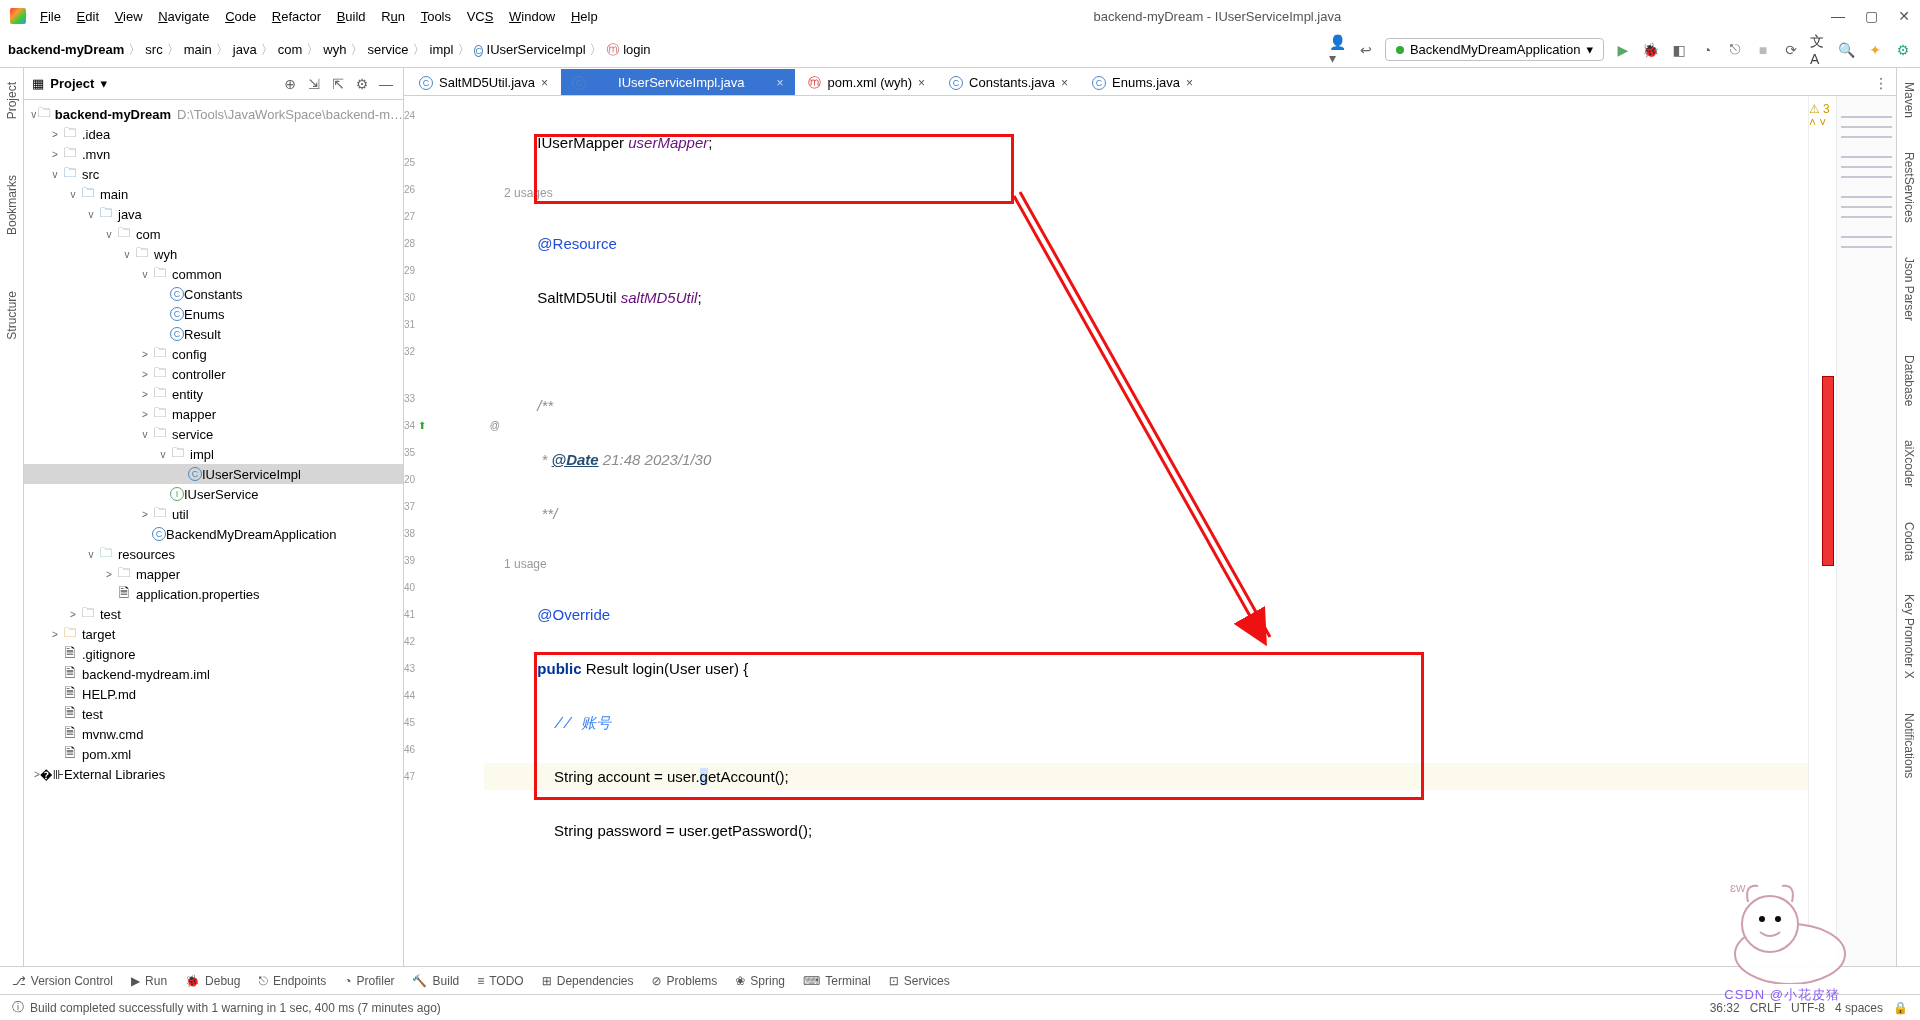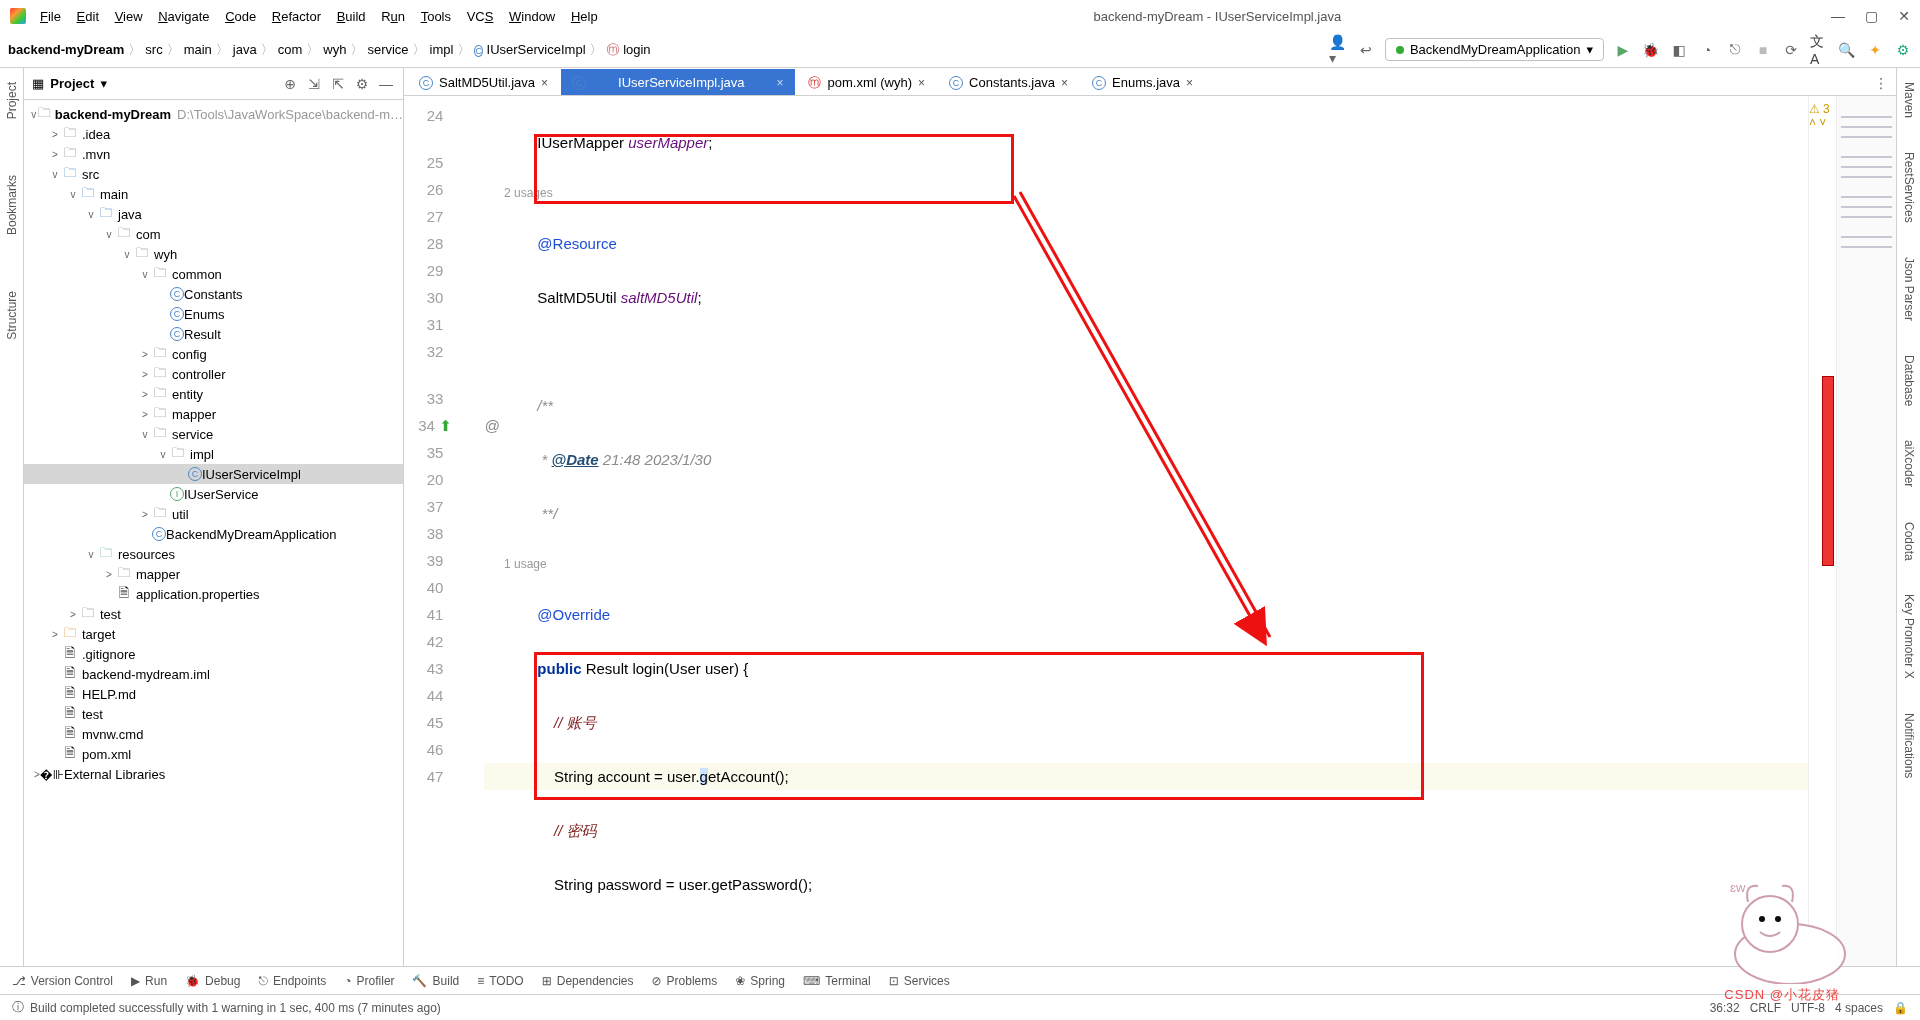--- a/index.html
+++ b/index.html
@@ -45,48 +45,48 @@
   .trow.sel { background:#d6d6d6;}
   .dim { color:#999; margin-left:6px;}
   
   .editor { flex:1; display:flex; flex-direction:column; min-width:0;}
   .tabs { height:28px; display:flex; align-items:flex-end; border-bottom:1px solid #d0d0d0; padding-left:4px; gap:2px; position:relative;}
   .tab { height:26px; display:flex; align-items:center; padding:0 10px; gap:6px; border:1px solid transparent; border-bottom:none; font-size:13px;}
   .tab.active { background:#3874d1; color:#fff;gap:32px;}
   .tab .x { font-size:12px; opacity:.7;}
   .tab .tico { width:14px;height:14px;display:inline-flex;align-items:center;justify-content:center;}
   .editbody { flex:1; display:flex; min-height:0; position:relative;}
-  .gutter { width:80px; text-align:center; padding:6px 18px 0 0; font-family:"JetBrains Mono",Consolas,monospace; font-size:15px; color:#a0a0a0; line-height:27px; position:relative;}
+  .gutter { width:80px; text-align:left; padding:6px 18px 0 0; font-family:"JetBrains Mono",Consolas,monospace; font-size:10px; color:#a0a0a0; line-height:27px; position:relative;}
   .gnum { height:27px; position:relative;}
   .code { flex:1; font-family:"JetBrains Mono",Consolas,monospace; font-size:15px; line-height:27px; padding:6px 0 0 0; position:relative; white-space:pre;}
   .cl { height:27px; padding-left:20px;}
   .cl.hl { background:#fcfaed;}
   .kw { color:#003399; font-weight:bold;}
   .ann { color:#1d4ed8;}
-  .cmt { color:#7f1d1d; font-style:italic;}
+  .cmt { color:#3b82f6; font-style:italic;font-family:Liberation Mono, monospace;}
   .doc { color:#8c8c8c; font-style:italic;}
   .doctag { color:#254d73; font-style:italic; font-weight:bold; text-decoration:underline;}
   .fld { color:#660e7a; font-style:italic;}
   .mth { color:#000;}
   .usages { color:#999; font-size:12px; font-style:normal; padding-left:20px; height:20px; line-height:20px;}
   .redbox1 { position:absolute; border:3px solid #e11; pointer-events:none;}
   .arrow-svg { position:absolute; pointer-events:none;}
   .rgutter { width:28px; border-left:1px solid #eee; position:relative; background:#fff;}
   .rg-warn { position:absolute; top:6px; right:6px; font-size:12px; color:#c90;}
   .rg-strip { position:absolute; right:2px; top:280px; width:12px; height:190px; background:#e33; border:1px solid #a00;}
   .minimap { width:60px; background:#fafafa; border-left:1px solid #eee; position:relative; overflow:hidden;}
   .minimap .mm { position:absolute; left:4px; right:4px; height:2px; background:#c7c7d4;}
   .rightgutter { width:24px; border-left:1px solid #d0d0d0; display:flex; flex-direction:column; align-items:center; padding-top:6px; gap:18px;}
   
   .bottombar { height:28px; border-top:1px solid #d0d0d0; display:flex; align-items:center; gap:18px; padding:0 12px; font-size:12px; color:#555;}
   .bottombar .bi { display:flex; align-items:center; gap:5px;}
   .statusbar { height:26px; border-top:1px solid #d0d0d0; display:flex; align-items:center; padding:0 12px; font-size:12px; color:#555;}
   .statusbar .sp { flex:1;}
   .creature { position:absolute; right:60px; bottom:36px; width:160px; height:120px; opacity:.95; z-index:9;}
-  .watermark { position:absolute; right:80px; bottom:16px; color:#ef4444; font-size:13px; z-index:8; letter-spacing:1px;}
+  .watermark { position:absolute; right:80px; bottom:16px; color:#8b5cf6; font-size:13px; z-index:8; letter-spacing:1px;}
 </style>
 </head>
 <body>
 
 <div class="root">
 
   <div class="titlebar">
     <div class="logo"></div>
     <div class="menubar">
       <span><u>F</u>ile</span>
@@ -421,21 +421,20 @@
 <div class="cl">        <span>SaltMD5Util </span><span class="fld">saltMD5Util</span>;</div>
 <div class="cl"> </div>
 <div class="cl">        <span class="doc">/**</span></div>
 <div class="cl">        <span class="doc"> * </span><span class="doctag">@Date</span><span class="doc"> 21:48 2023/1/30</span></div>
 <div class="cl">        <span class="doc"> **/</span></div>
 <div class="usages">1 usage</div>
 <div class="cl">        <span class="ann">@Override</span></div>
 <div class="cl">        <span class="kw">public</span><span> Result </span><span class="mth">login</span><span>(User </span><span>user</span><span>) {</span></div>
 <div class="cl">            <span class="cmt">// 账号</span></div>
 <div class="cl hl">            <span>String </span><span>account</span><span> = </span><span>user</span><span>.</span><span style="background:#cde3ff">g</span><span>etAccount</span><span>();</span></div>
-<div class="cl">            <span class="cmt">// 密码</span></div>
 <div class="cl">            <span>String </span><span>password</span><span> = </span><span>user</span><span>.getPassword();</span></div>
 
 
 
 
 
 
 
 
 

